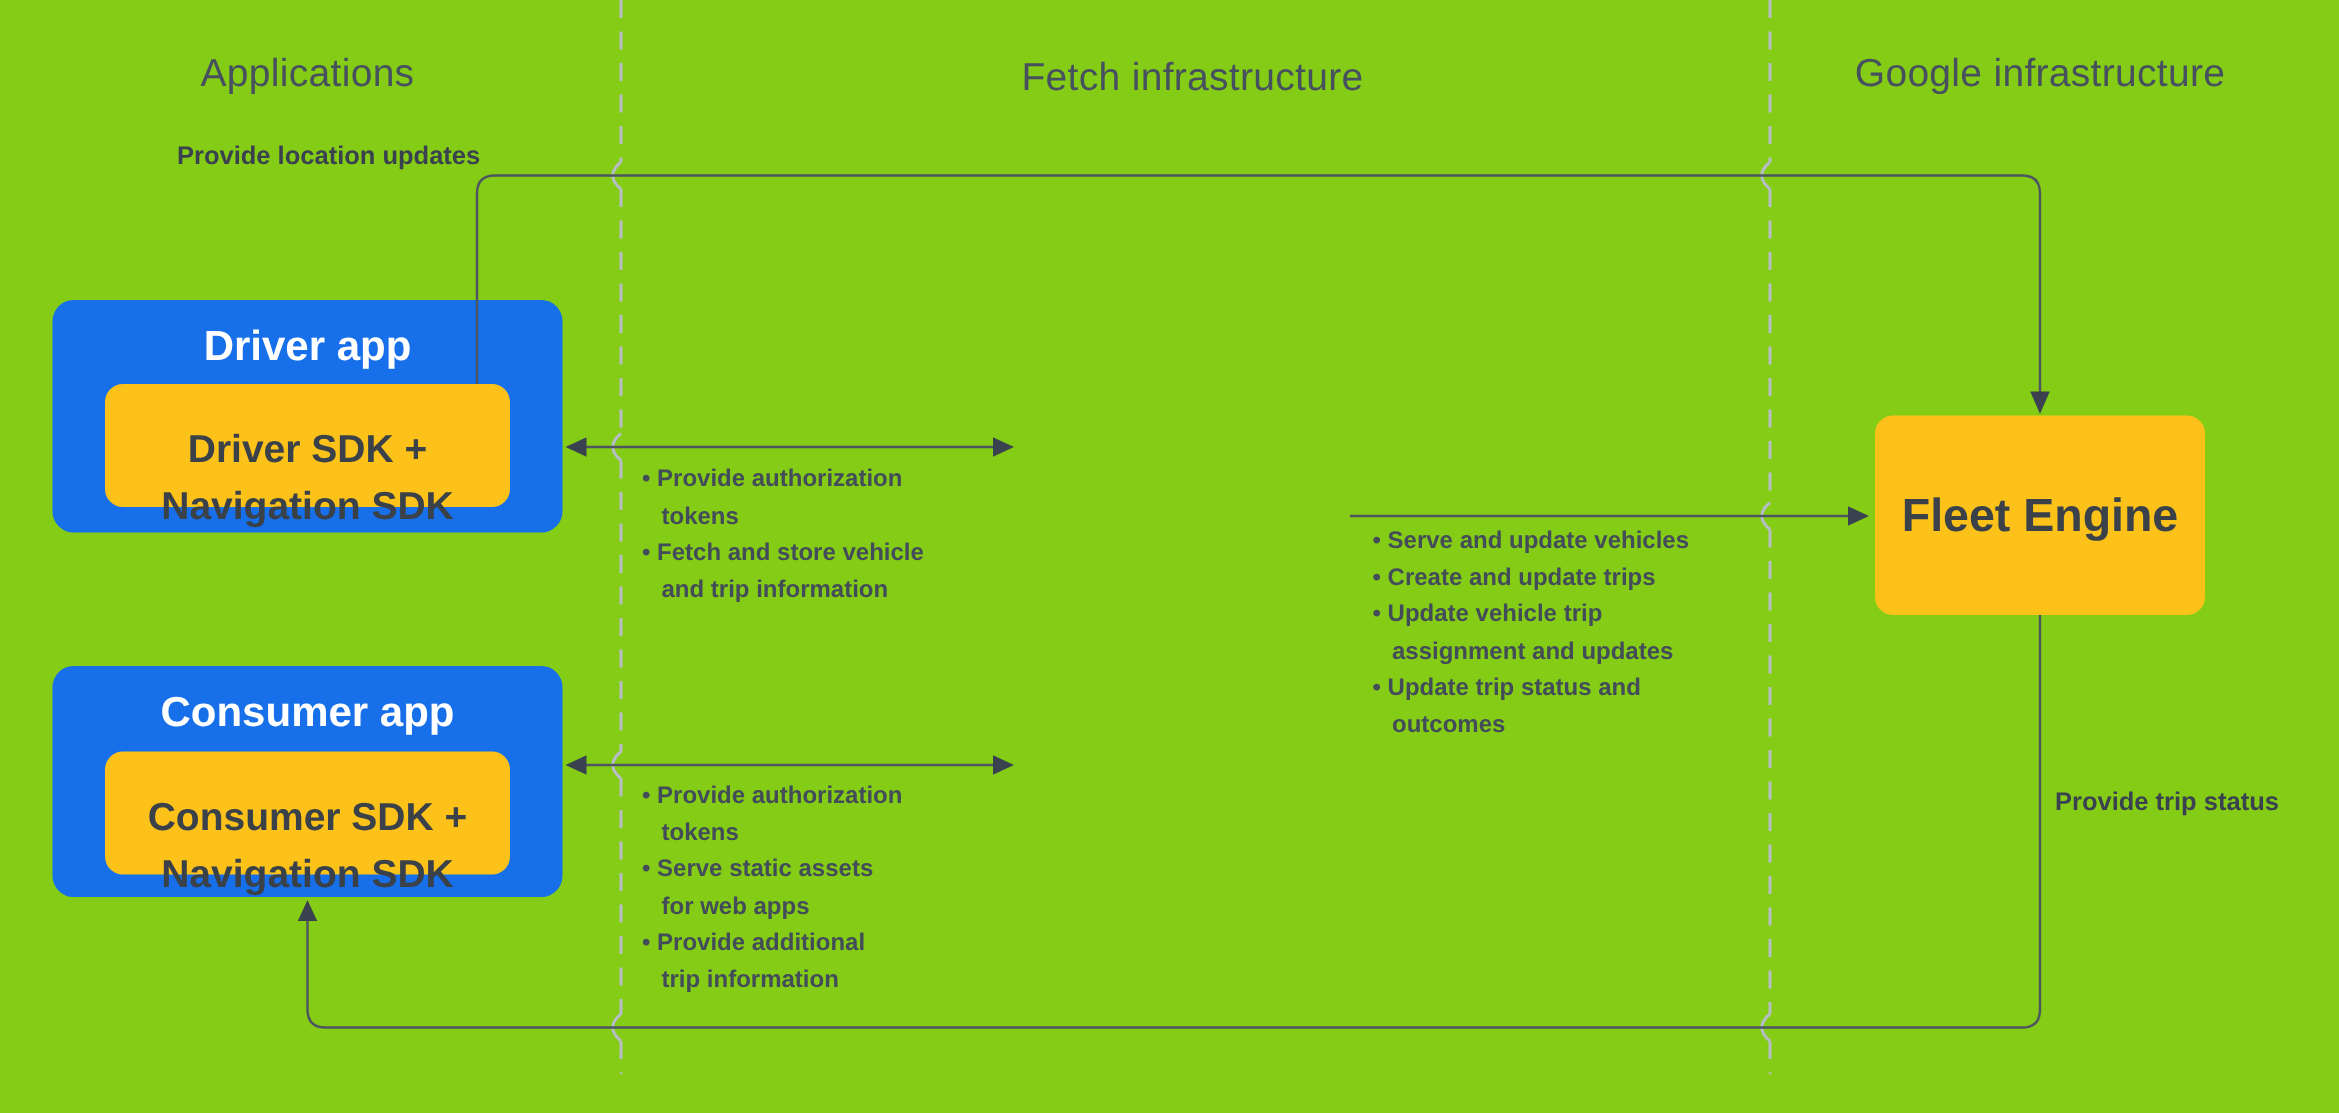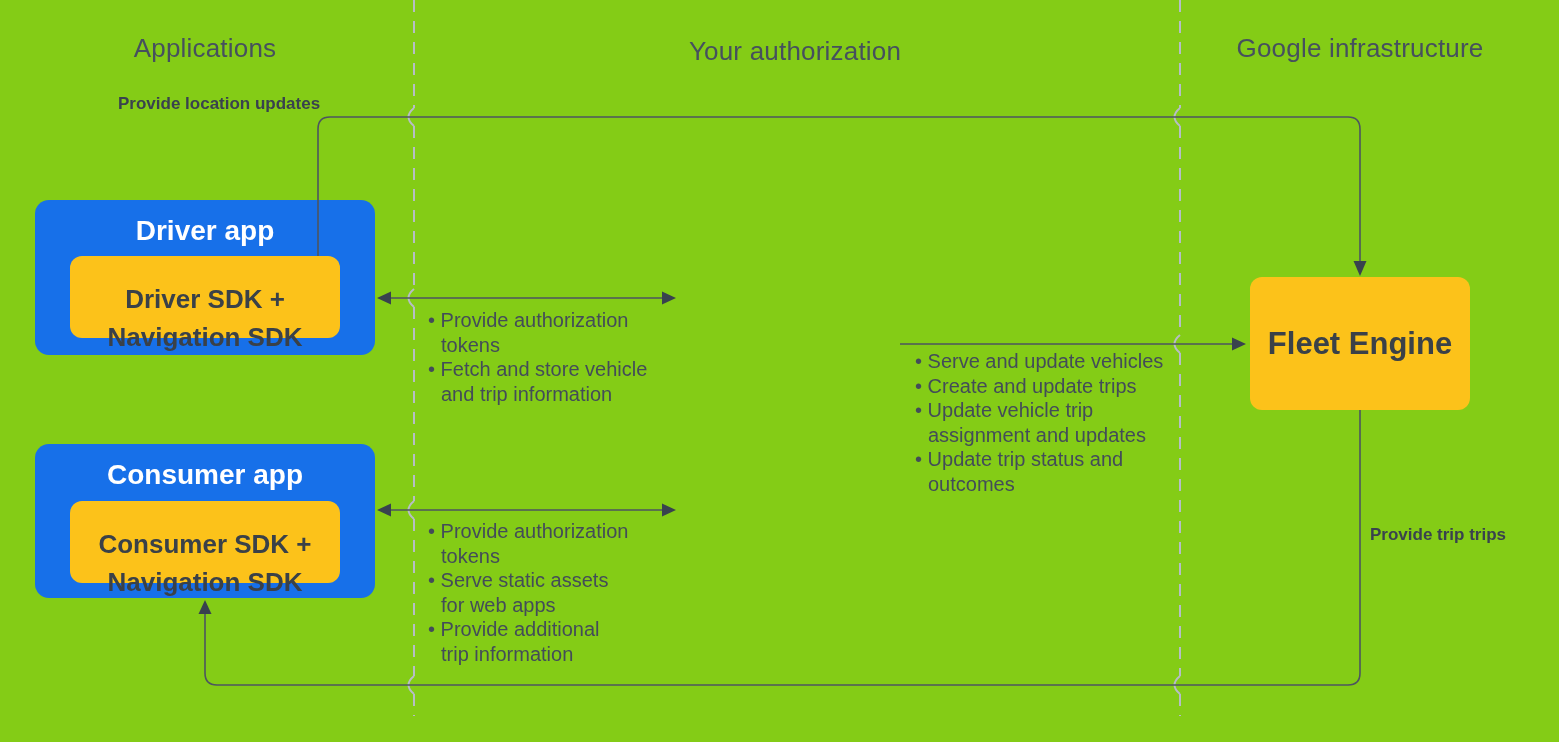--- a/index.html
+++ b/index.html
@@ -30,40 +30,40 @@
     white-space:pre-line;line-height:1.45;margin-top:44px;
   }
   .fleet-label{
     font-size:31px;font-weight:700;color:#3a4148;text-align:left;
   }
   .edge-label{
     font-size:17px;font-weight:700;color:#39424e;white-space:nowrap;
   }
   ul.bullets{
     list-style:none;margin:0;padding:0;
-    font-size:20px;font-weight:400;color:#434c59;line-height:24.5px;
+    font-size:16px;font-weight:700;color:#434c59;line-height:24.5px;
   }
   ul.bullets li{
     white-space:pre-line;padding-left:13px;text-indent:-13px;margin:0;
   }
   #wires{position:absolute;left:0;top:0;z-index:5;pointer-events:none;}
   .solid{stroke:#4d5560;stroke-width:1.6;fill:none;}
   .dashed{stroke:#b7bdc6;stroke-width:2;fill:none;stroke-dasharray:12 9;}
   .hop{stroke:#b7bdc6;stroke-width:2;fill:none;}
   .head{fill:#39424e;stroke:none;}
   .boxes{z-index:2;}
   .texts{z-index:6;}
 </style>
 </head>
 <body>
 
 <div id="canvas">
 
   <div class="abs col-header" style="left:35px;top:33px;width:340px;">Applications</div>
-  <div class="abs col-header" style="left:595px;top:36px;width:400px;">Your authorization</div>
+  <div class="abs col-header" style="left:595px;top:36px;width:400px;">Fetch infrastructure</div>
   <div class="abs col-header" style="left:1160px;top:33px;width:400px;">Google infrastructure</div>
 
   <div class="abs node blue boxes" style="left:35px;top:200px;width:340px;height:155px;">
     <div class="node-title">Driver app</div>
   </div>
   <div class="sdk-box" style="left:70px;top:256px;width:270px;height:82px;z-index:3;">
     <div class="sdk-label">Driver SDK +
 Navigation SDK</div>
   </div>
 
@@ -118,21 +118,21 @@
       <polygon class="head" points="1246,344 1232,337.5 1232,350.5"></polygon>
     </g>
 
     <g>
       <path class="solid" d="M1360 410 V673 Q1360 685 1348 685 H217 Q205 685 205 673 V613"></path>
       <polygon class="head" points="205,600 198.5,614 211.5,614"></polygon>
     </g>
   </svg>
 
   <div class="abs edge-label texts" style="left:118px;top:94px;text-align:right;">Provide location updates</div>
-  <div class="abs edge-label texts" style="left:1370px;top:525px;">Provide trip trips</div>
+  <div class="abs edge-label texts" style="left:1370px;top:525px;">Provide trip status</div>
 
   <ul class="abs bullets texts" style="left:428px;top:308px;width:240px;">
       <li>• Provide authorization
 tokens</li>
       <li>• Fetch and store vehicle
 and trip information</li>
     </ul>
   <ul class="abs bullets texts" style="left:428px;top:519px;width:240px;">
       <li>• Provide authorization
 tokens</li>

